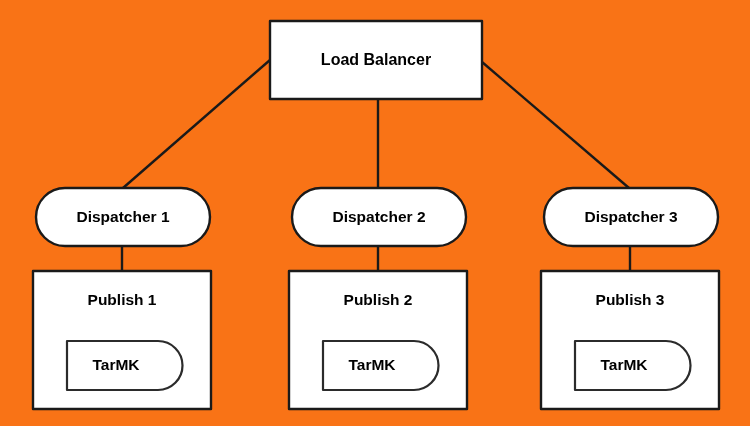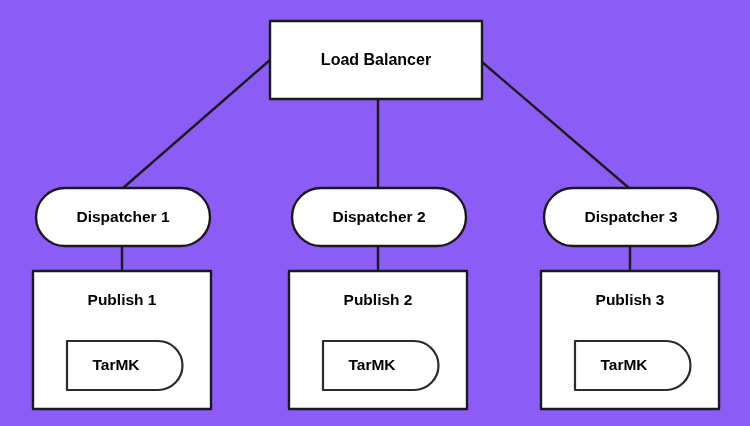--- a/index.html
+++ b/index.html
@@ -10,21 +10,21 @@
   body {
     width: 750px;
     height: 426px;
     font-family: "Liberation Sans", sans-serif;
     overflow: hidden;
   }
   #diagram-root {
     position: relative;
     width: 750px;
     height: 426px;
-    background: #8b5cf6;
+    background: #f97316;
   }
   svg#diagram-canvas {
     display: block;
     width: 750px;
     height: 426px;
   }
   .node-shape {
     fill: #ffffff;
     stroke: #1a1a1a;
     stroke-width: 2.4;

